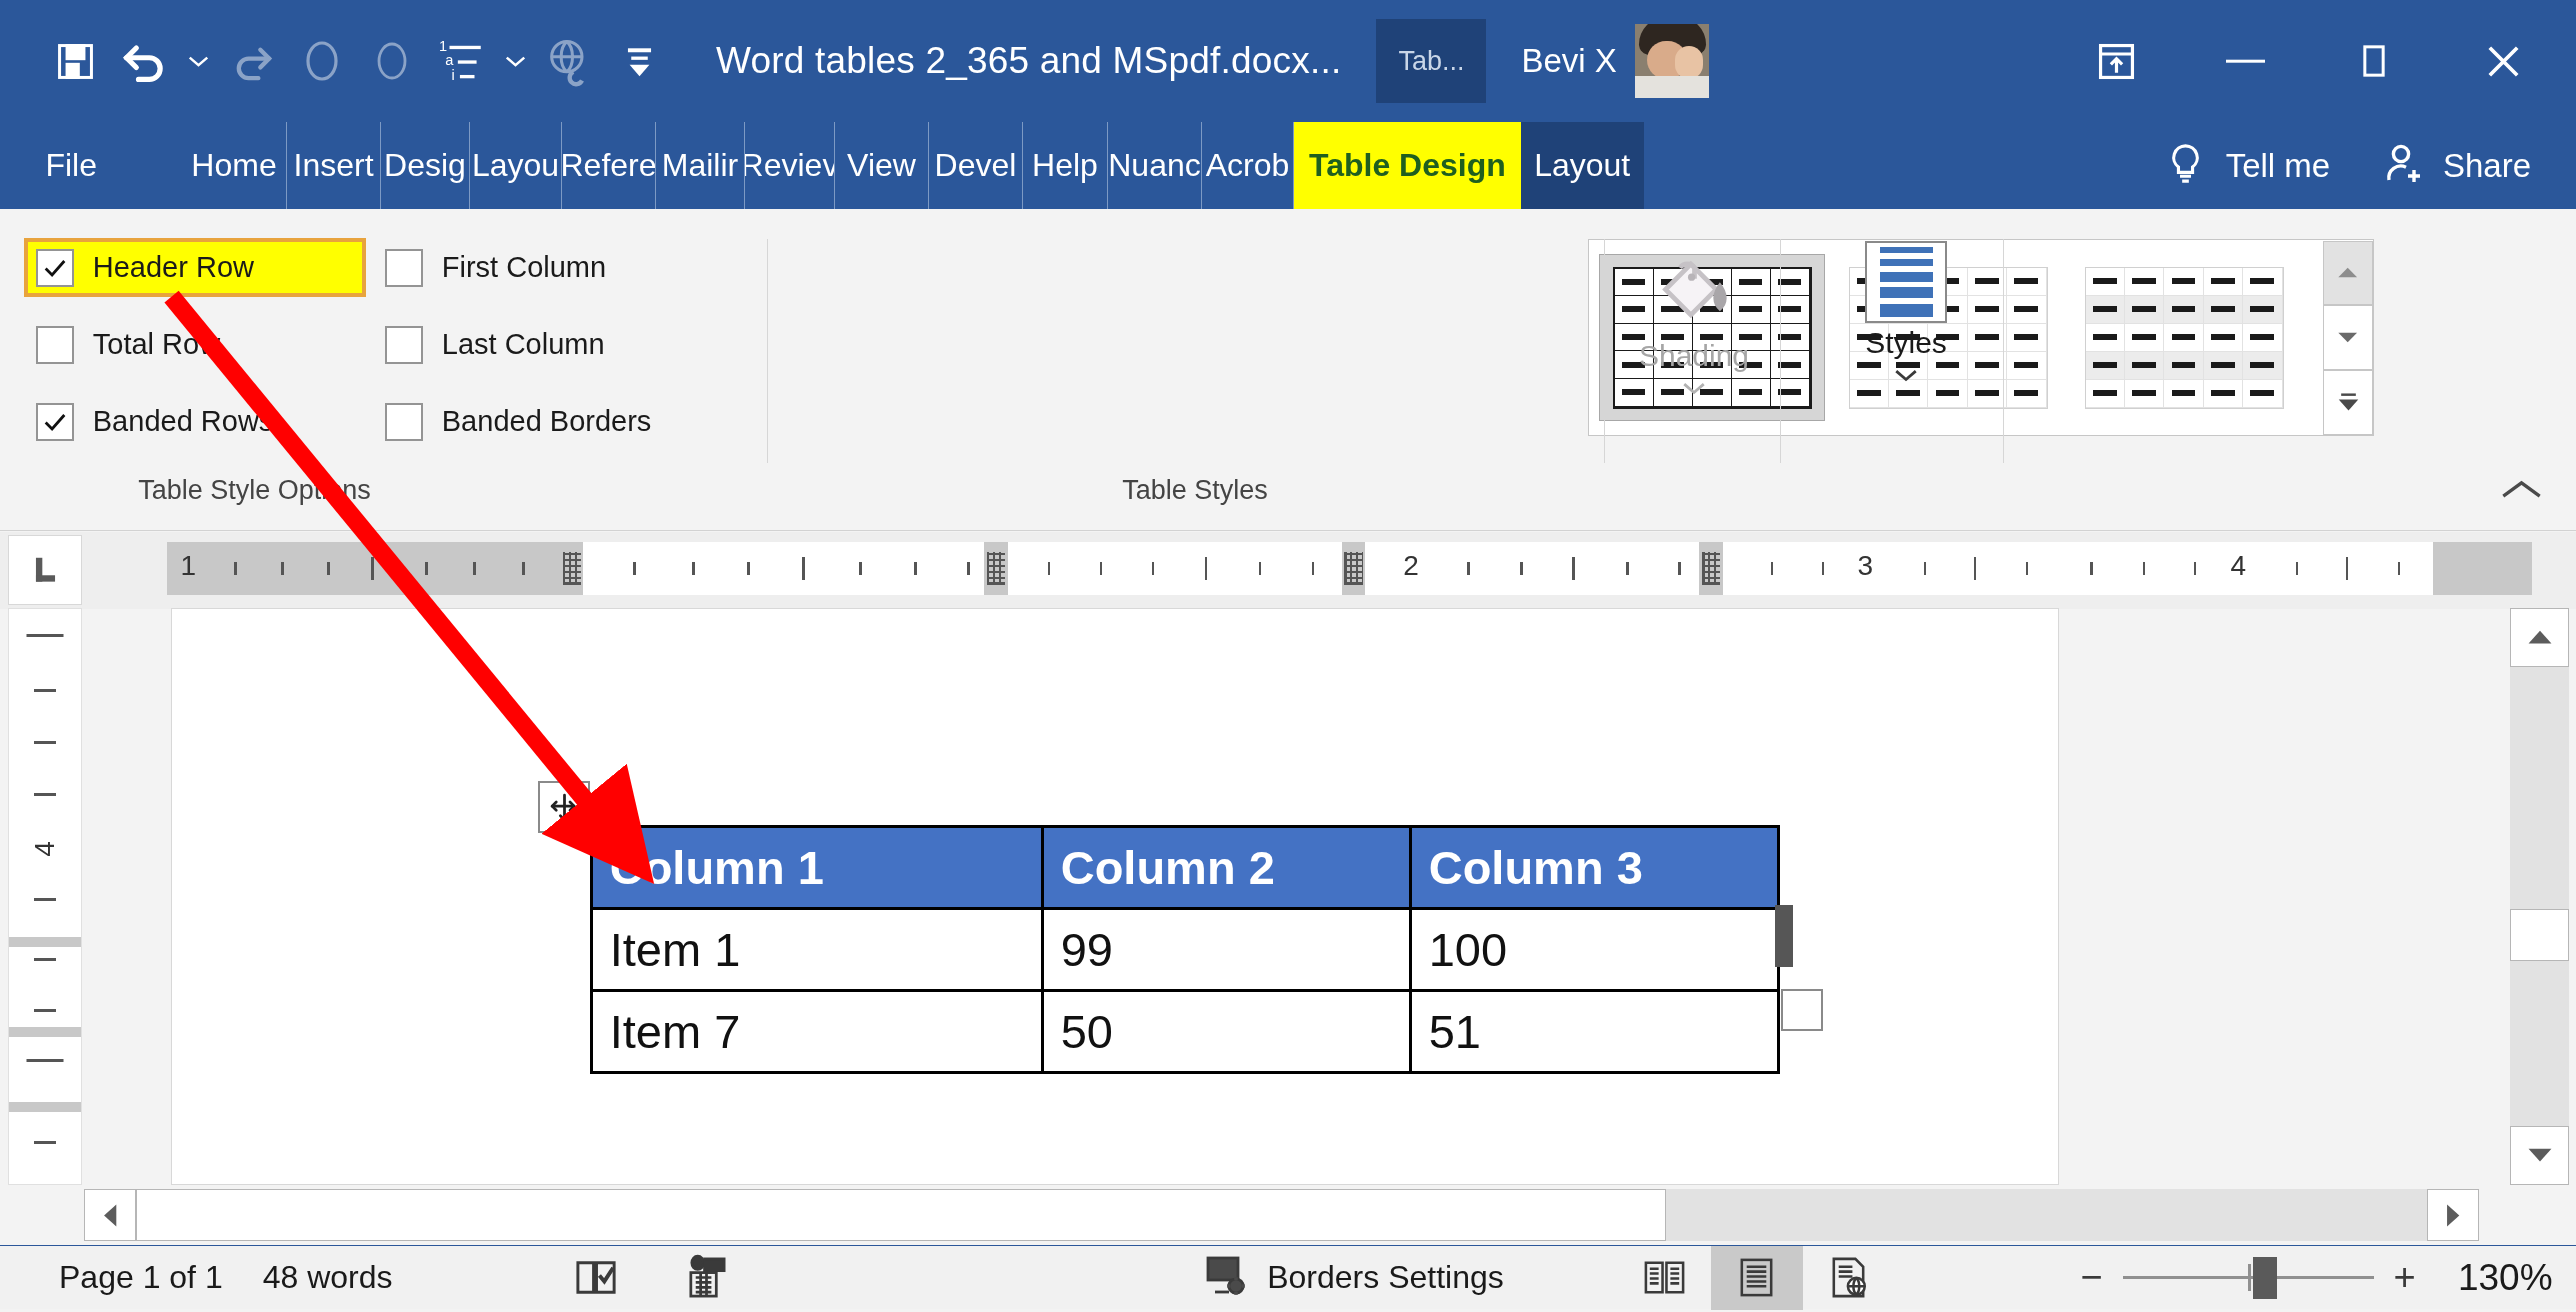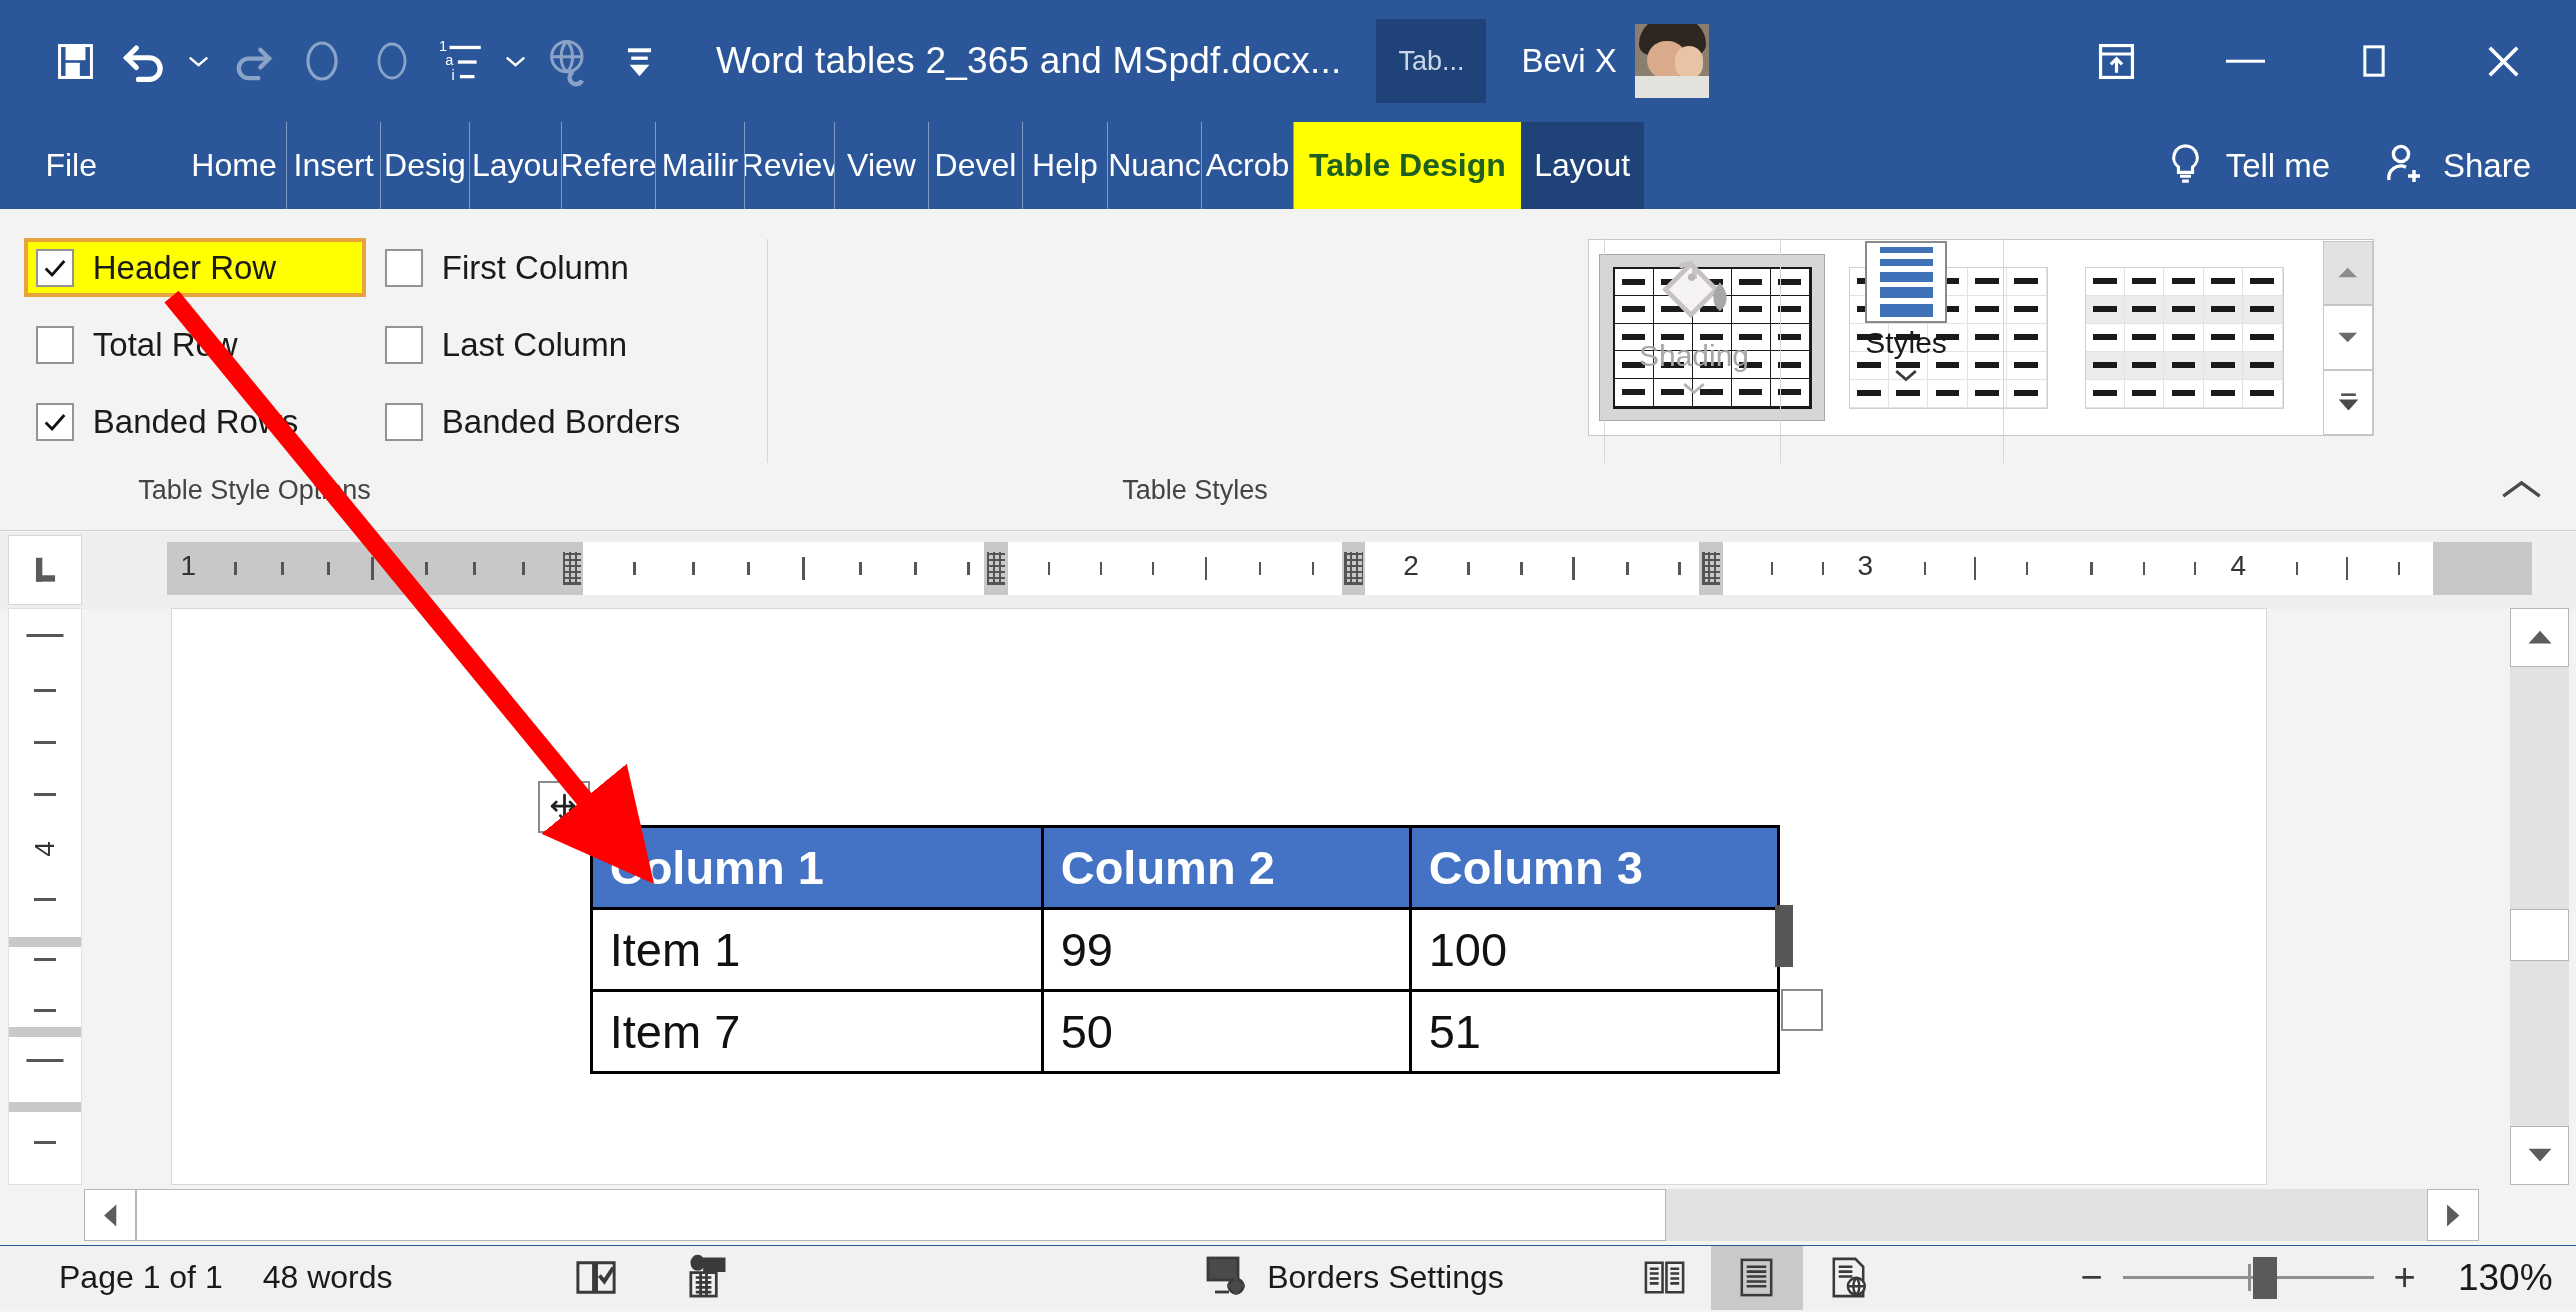--- a/index.html
+++ b/index.html
@@ -92,21 +92,21 @@
 
   
   .tso { position:absolute; left:28px; top:20px; }
   .chk-row { display:flex; align-items:center; height:77px; }
   .chk-item { display:flex; align-items:center; gap:18.4px; }
   .chk-item.hl { background:#ffff00; padding:6.7px 16.7px 6.7px 8.4px; outline:4.2px solid #e8a33d; }
   .chkbox {
     width:38px; height:38px; background:#ffffff; border:2.5px solid #949494;
     display:flex; align-items:center; justify-content:center; flex:none;
   }
-  .chk-label { font-size:33px; color:#1a1a1a; white-space:nowrap; }
+  .chk-label { font-size:29px; color:#1a1a1a; white-space:nowrap; }
   .col2 { margin-left:23.4px; }
 
   
   .gallery {
     position:absolute; left:811px; top:30px; width:786px; height:197px;
     background:#ffffff; border:0.8px solid #c6c6c6; display:flex; align-items:center;
   }
   .gal-item { width:226px; height:167px; margin-left:10px; display:flex;
     align-items:center; justify-content:center; }
   .gal-item.sel { background:#d6d6d6; border:1.7px solid #a7a7a7; }
@@ -156,21 +156,21 @@
   
   .vruler { position:absolute; left:8.4px; top:608px; width:74px; height:577px;
     background:#ffffff; border:0.8px solid #e0e0e0; }
   .vtick { position:absolute; left:50%; transform:translateX(-50%);
     width:22px; height:3.3px; background:#555; }
   .vtick.big { width:37px; }
   .vband { position:absolute; left:0; width:100%; height:10px; background:#c8c8c8; }
   .vnum { position:absolute; left:50%; transform:translateX(-50%) rotate(-90deg);
     font-size:28px; color:#333; }
 
-  .docarea { position:absolute; left:171px; top:608px; width:2096px; height:577px;
+  .docarea { position:absolute; left:171px; top:608px; width:1888px; height:577px;
     background:#ec4899; border:0.8px solid #d8d8d8; overflow:hidden; }
   .page { position:absolute; inset:0; background:#ffffff; }
 
   
   .wtable { position:absolute; left:418px; top:216px; border-collapse:collapse; }
   .wtable td { border:3.3px solid #000000; height:82px; padding:0 16.7px; font-size:47px;
     color:#111; vertical-align:middle; white-space:nowrap; }
   .wtable tr.hdr td { background:#4472c4; color:#ffffff; font-weight:bold; border-color:#000; }
   .c1 { width:451px; } .c2 { width:368px; } .c3 { width:368px; }
   .movehandle { position:absolute; left:366px; top:172px; width:52px; height:52px;

